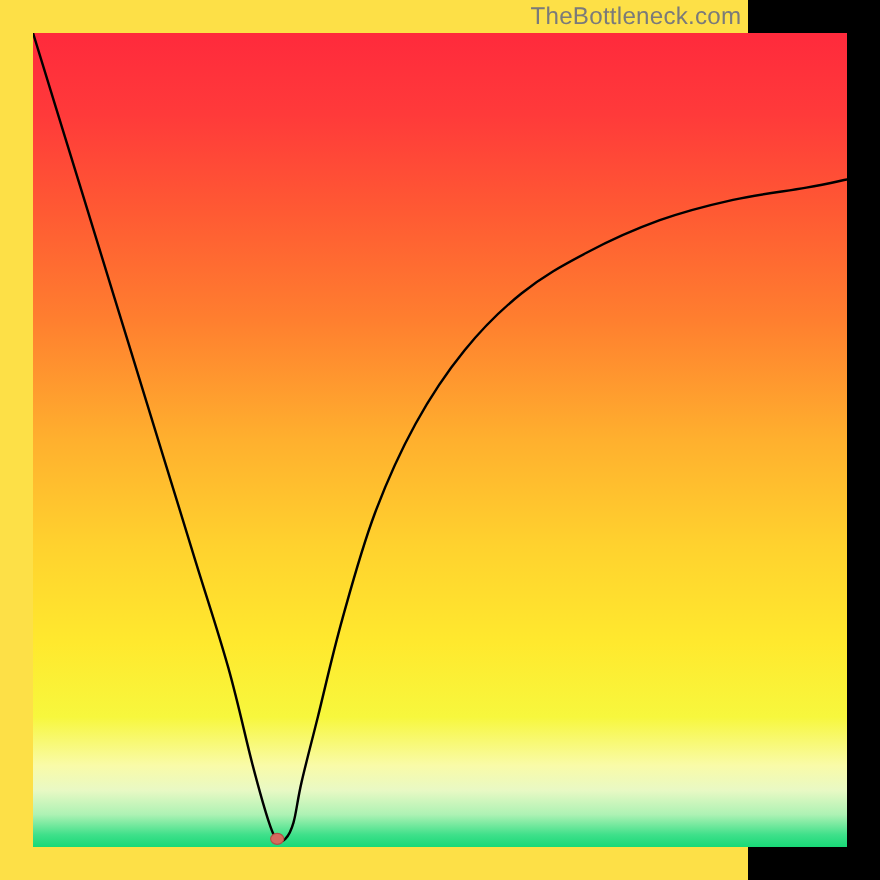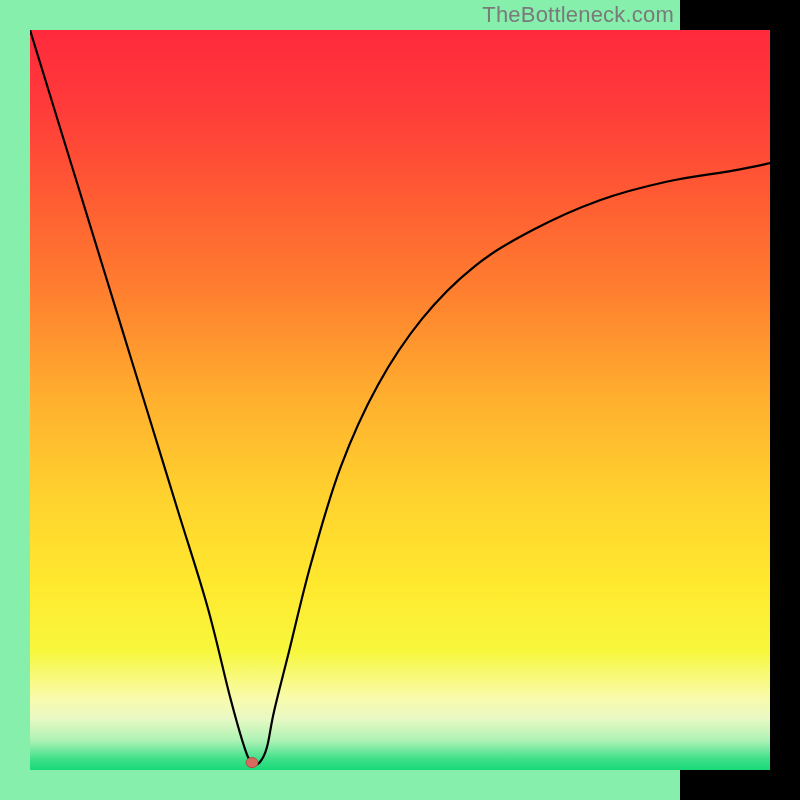--- a/index.html
+++ b/index.html
@@ -8,21 +8,21 @@
     width: 800px;
     height: 800px;
     background: #000;
     overflow: hidden;
     font-family: Arial, Helvetica, sans-serif;
   }
   .frame {
     position: relative;
     width: 680px;
     height: 800px;
-    background: #86efac;
+    background: #fde047;
     text-align: right;
   }
   .watermark {
     position: absolute;
     top: 2px;
     right: 6px;
     color: #7a7a7a;
     font-size: 22px;
     font-weight: 400;
     letter-spacing: 0.2px;

